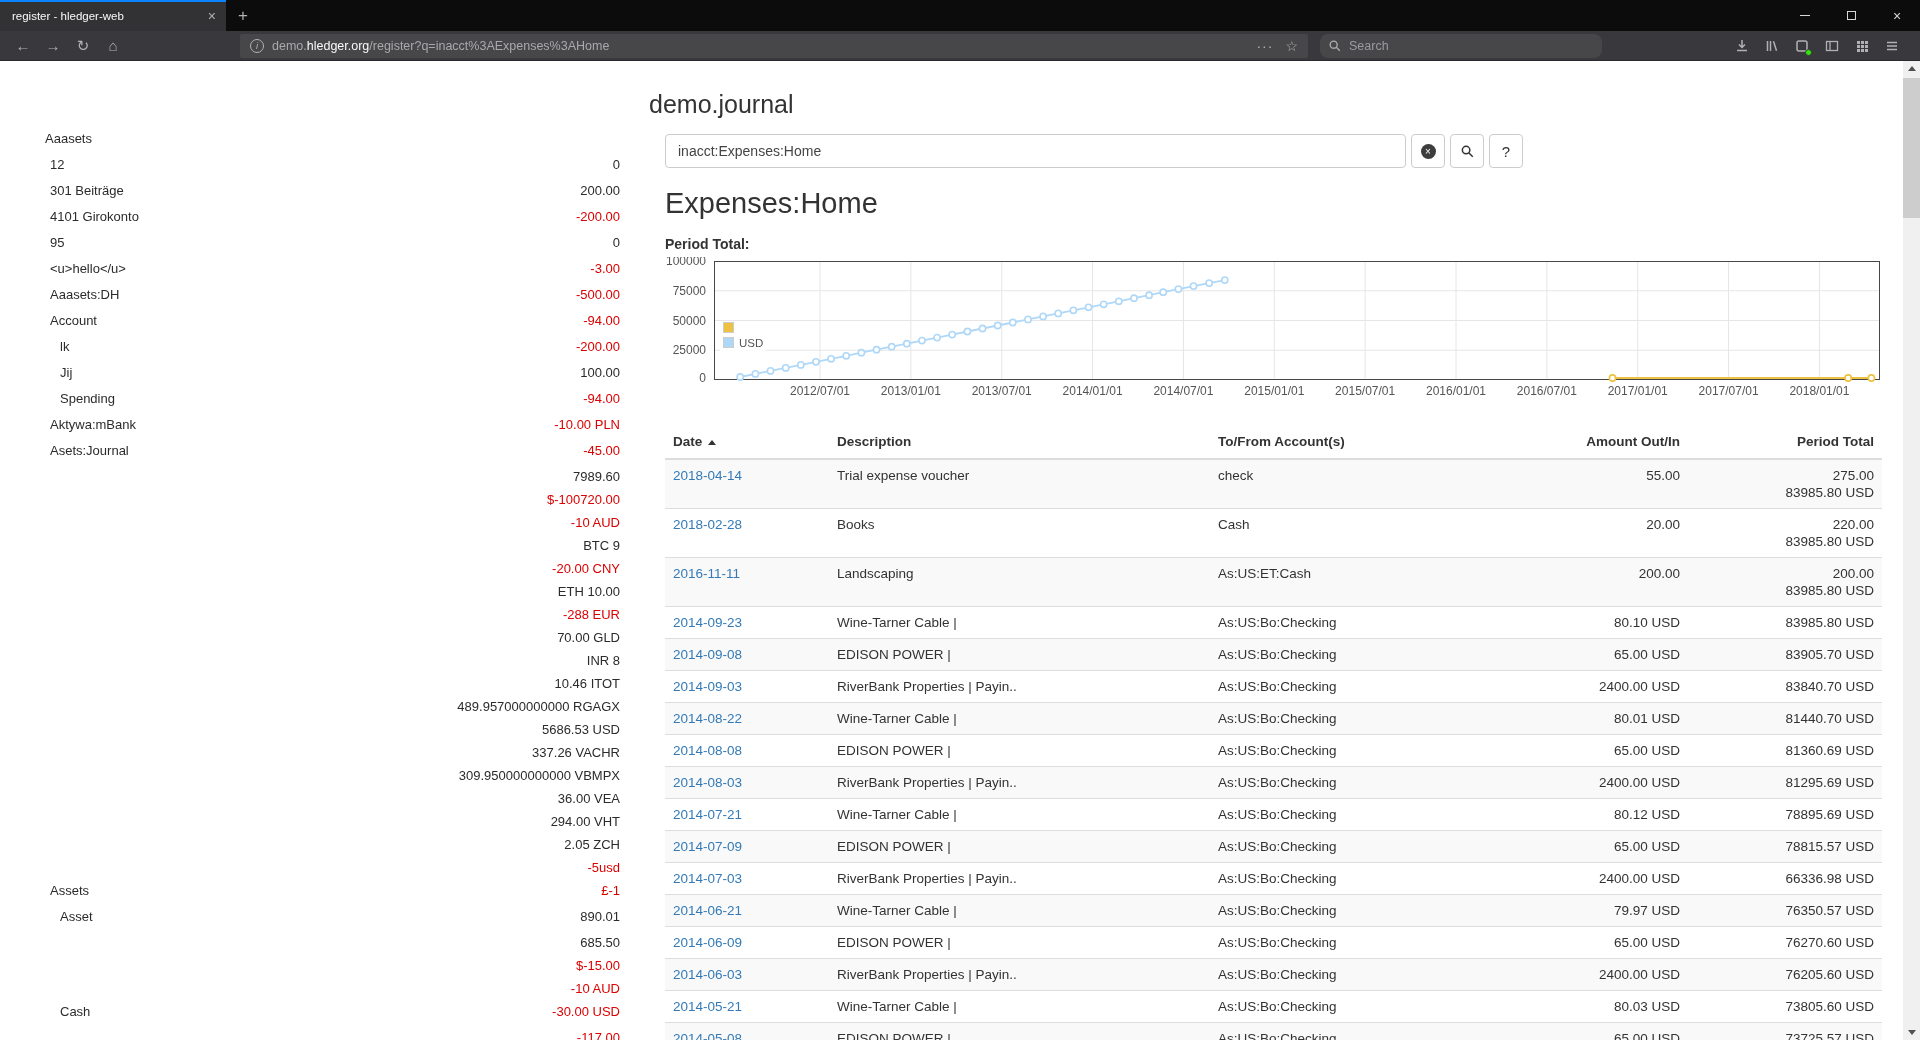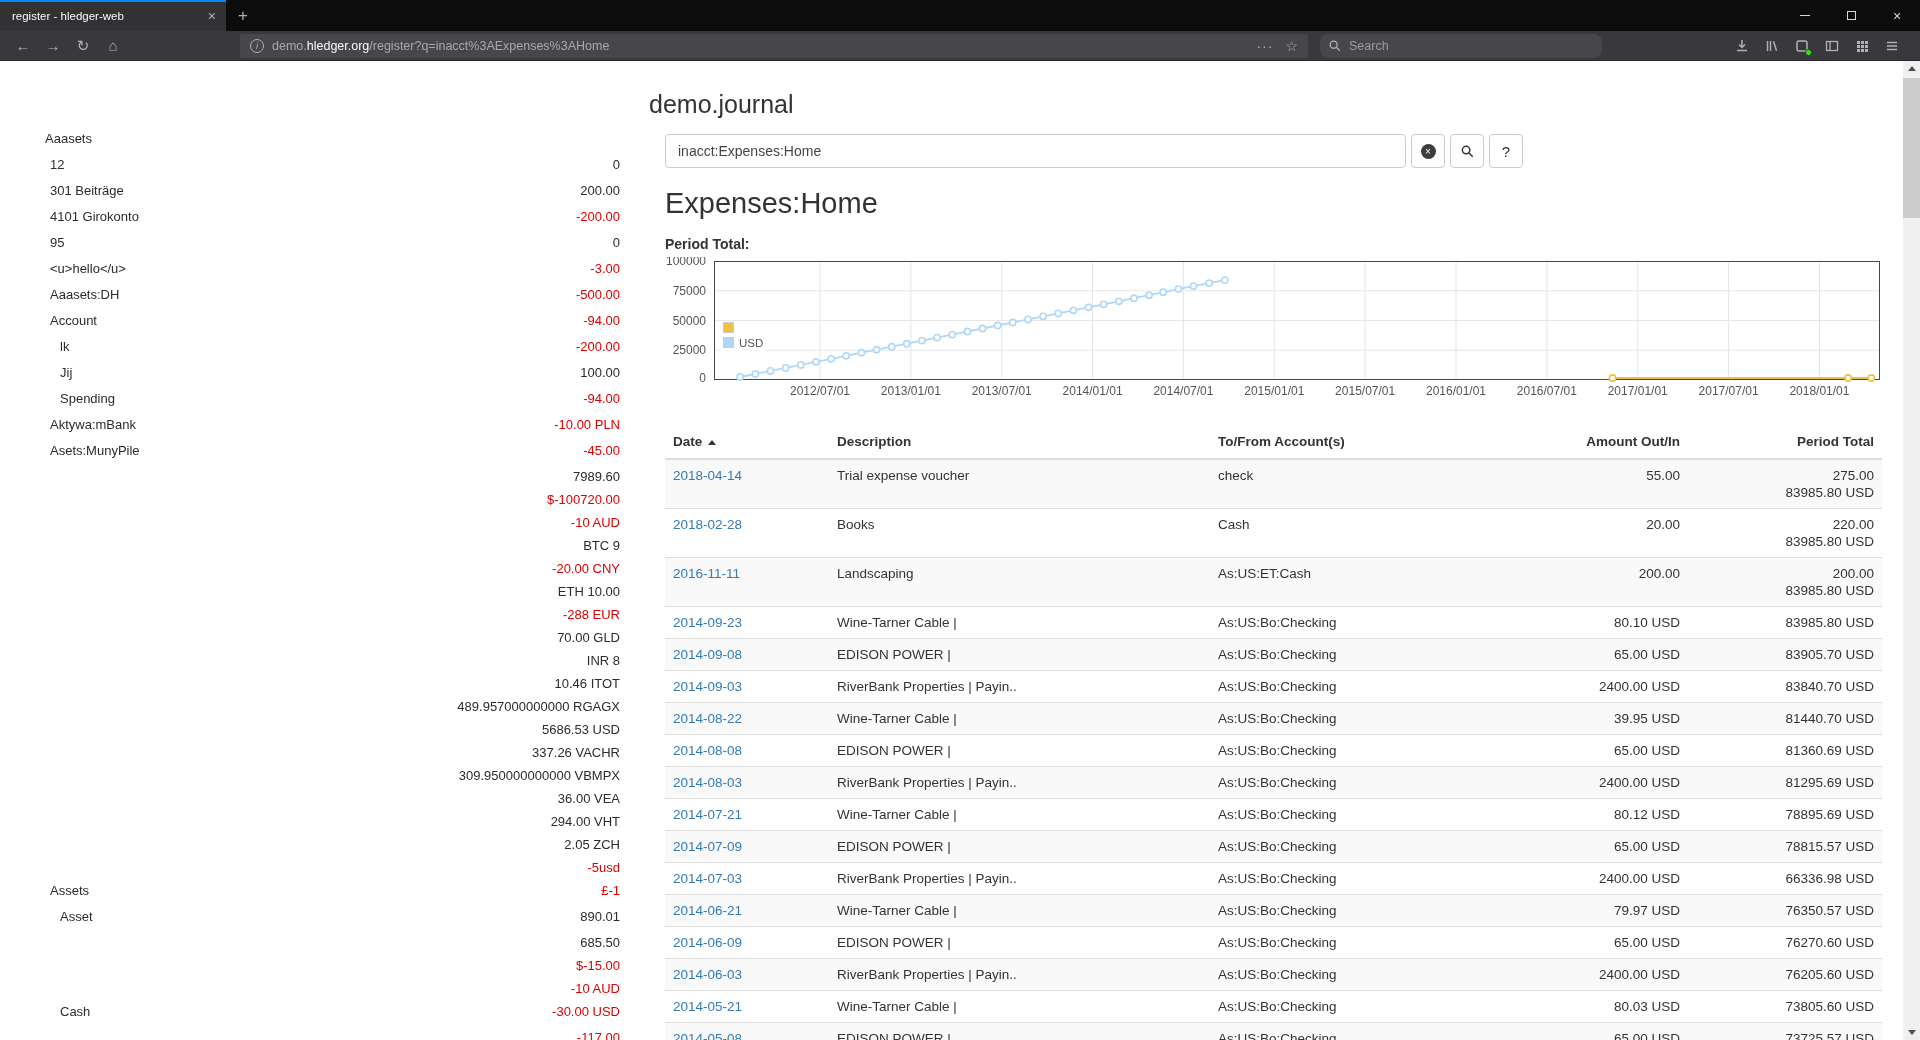--- a/index.html
+++ b/index.html
@@ -244,21 +244,21 @@
             <span class="amt neg">-94.00</span>
           </span>
         </div>
         <div class="side-row">
           <span class="acct-name d1">Aktywa:mBank</span>
           <span class="acct-amts">
             <span class="amt neg">-10.00 PLN</span>
           </span>
         </div>
         <div class="side-row">
-          <span class="acct-name d1">Asets:MunyPile</span>
+          <span class="acct-name d1">Asets:Journal</span>
           <span class="acct-amts">
             <span class="amt neg">-45.00</span>
           </span>
         </div>
         <div class="side-row">
           <span class="acct-name d1">Assets</span>
           <span class="acct-amts">
             <span class="amt">7989.60</span>
             <span class="amt neg">$-100720.00</span>
             <span class="amt neg">-10 AUD</span>
@@ -483,21 +483,21 @@
             <td>As:US:Bo:Checking</td>
             <td class="num">2400.00 USD</td>
             <td class="num">
               <div>83840.70 USD</div>
             </td>
           </tr>
           <tr>
             <td><a>2014-08-22</a></td>
             <td>Wine-Tarner Cable |</td>
             <td>As:US:Bo:Checking</td>
-            <td class="num">39.95 USD</td>
+            <td class="num">80.01 USD</td>
             <td class="num">
               <div>81440.70 USD</div>
             </td>
           </tr>
           <tr>
             <td><a>2014-08-08</a></td>
             <td>EDISON POWER |</td>
             <td>As:US:Bo:Checking</td>
             <td class="num">65.00 USD</td>
             <td class="num">

